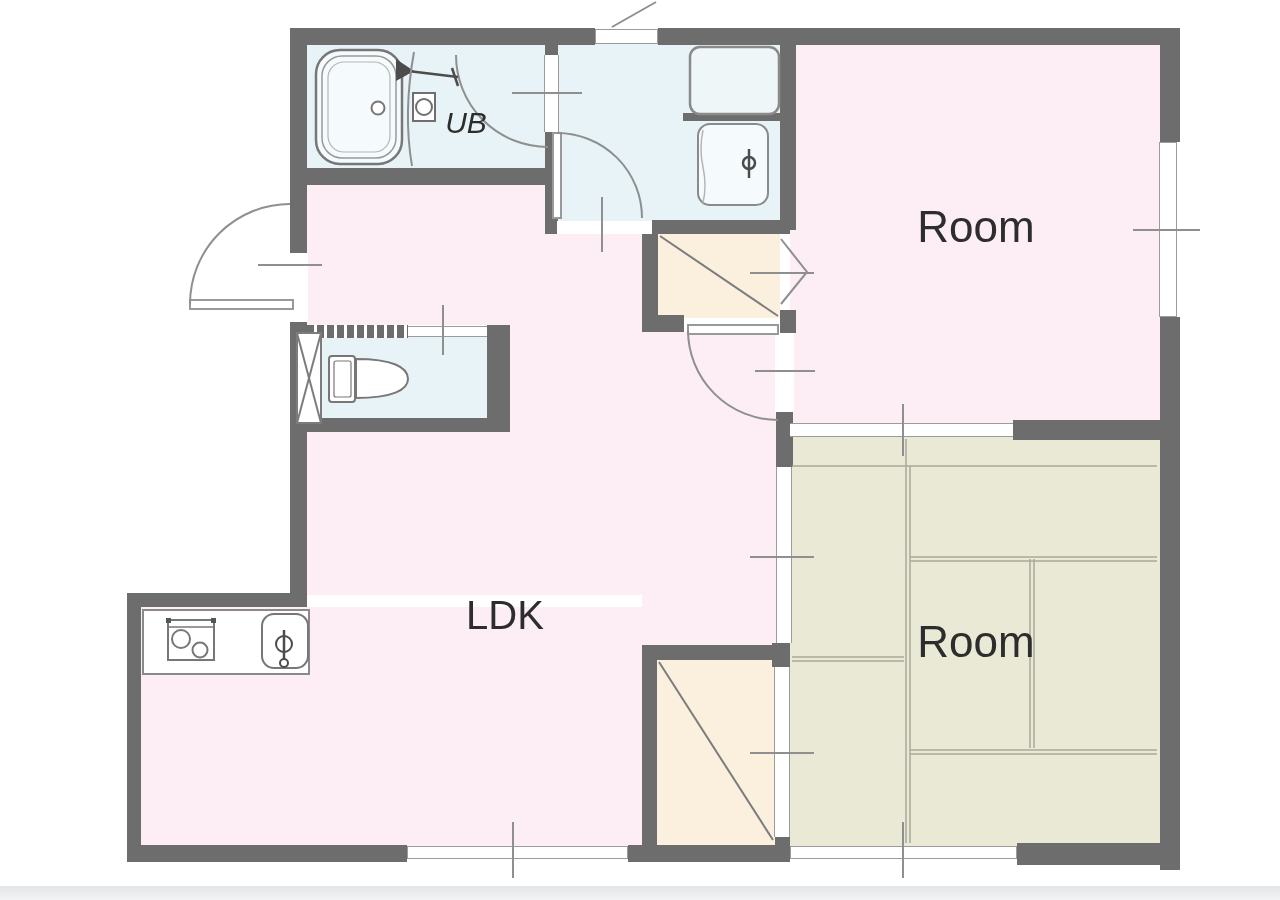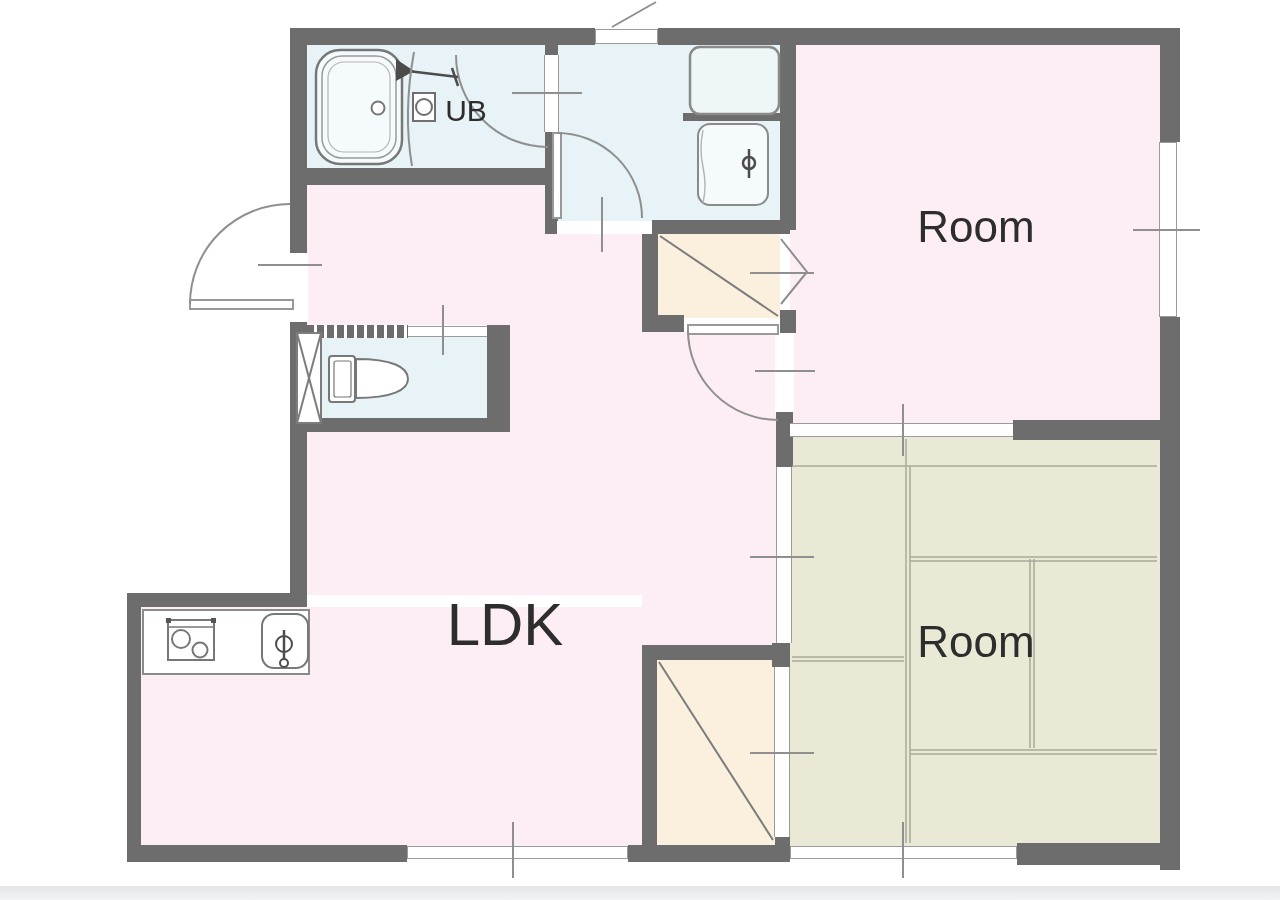--- a/index.html
+++ b/index.html
@@ -12,21 +12,21 @@
   .win{position:absolute;background:#ffffff;border:1.5px solid #9b9b9b;box-sizing:border-box;z-index:4;}
   .open{position:absolute;background:#ffffff;z-index:4;}
   .slider{position:absolute;background:#ffffff;border-top:1.5px solid #9b9b9b;
     border-bottom:1.5px solid #9b9b9b;box-sizing:border-box;z-index:4;}
   .sliderv{position:absolute;background:#ffffff;border-left:1.5px solid #9b9b9b;
     border-right:1.5px solid #9b9b9b;box-sizing:border-box;z-index:4;}
   .counter{position:absolute;background:#fff;border:2px solid #8a8a8a;box-sizing:border-box;z-index:3;}
   svg.overlay{position:absolute;left:0;top:0;z-index:6;}
   .lbl{position:absolute;z-index:8;color:#2d2d2d;text-align:center;line-height:1;}
   .lbl-big{font-size:44px;}
-  .lbl-ldk{font-size:60px;}
+  .lbl-ldk{font-size:40px;}
   .lbl-ub{font-size:30px;}
   .bottom-band{position:absolute;left:0;top:886px;width:1280px;height:14px;
     background:linear-gradient(#e3e6e9,#f2f3f4);z-index:0;}
 </style>
 </head>
 <body>
 
 <div id="stage">
   <div class="bottom-band"></div>
 
@@ -201,17 +201,17 @@
       <line x1="792" y1="661" x2="904" y2="661"></line>
       <line x1="910" y1="557" x2="1157" y2="557"></line>
       <line x1="910" y1="561" x2="1157" y2="561"></line>
       <line x1="1030" y1="559" x2="1030" y2="748"></line>
       <line x1="1034" y1="559" x2="1034" y2="748"></line>
       <line x1="910" y1="750" x2="1157" y2="750"></line>
       <line x1="910" y1="754" x2="1157" y2="754"></line>
     </g>
   </svg>
 
-  <div class="lbl lbl-ub" style="left:428px;top:96px;width:76px;">UB</div>
+  <div class="lbl lbl-ub" style="left:428px;top:108px;width:76px;font-style:italic;">UB</div>
   <div class="lbl lbl-big" style="left:878px;top:205px;width:196px;">Room</div>
   <div class="lbl lbl-ldk" style="left:425px;top:595px;width:160px;">LDK</div>
   <div class="lbl lbl-big" style="left:878px;top:620px;width:196px;">Room</div>
 </div>
 
 </body></html>

